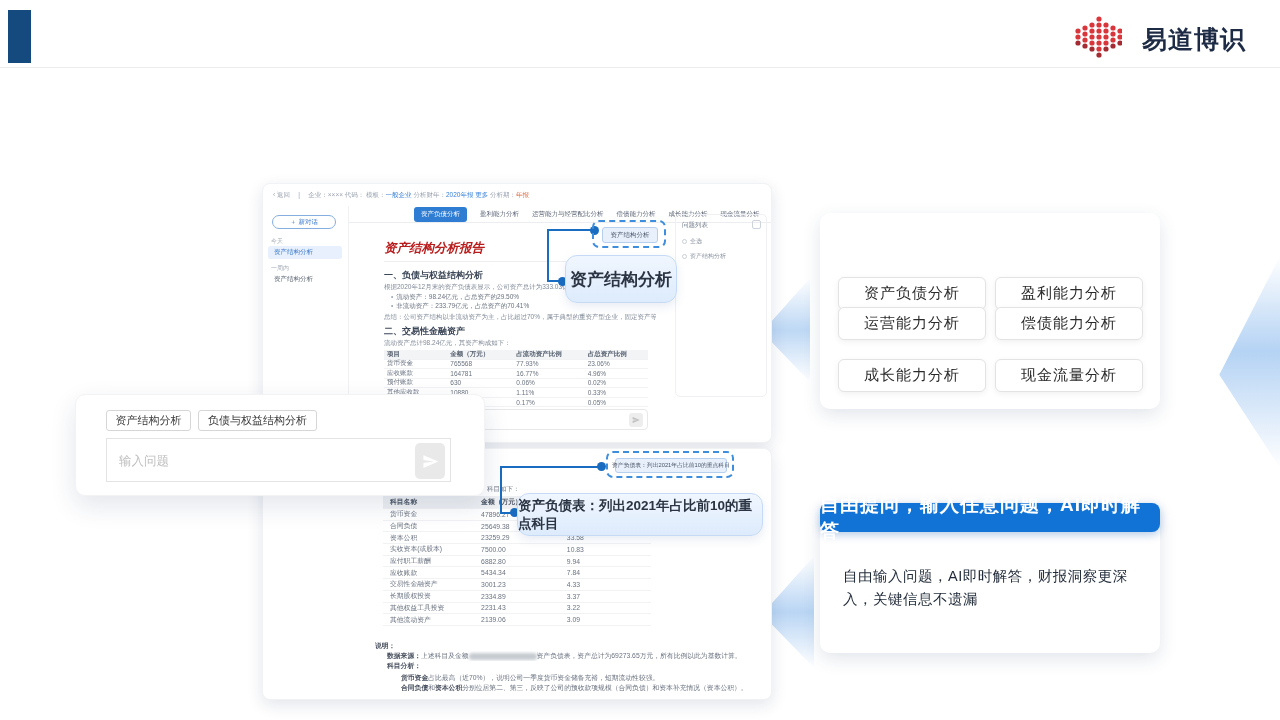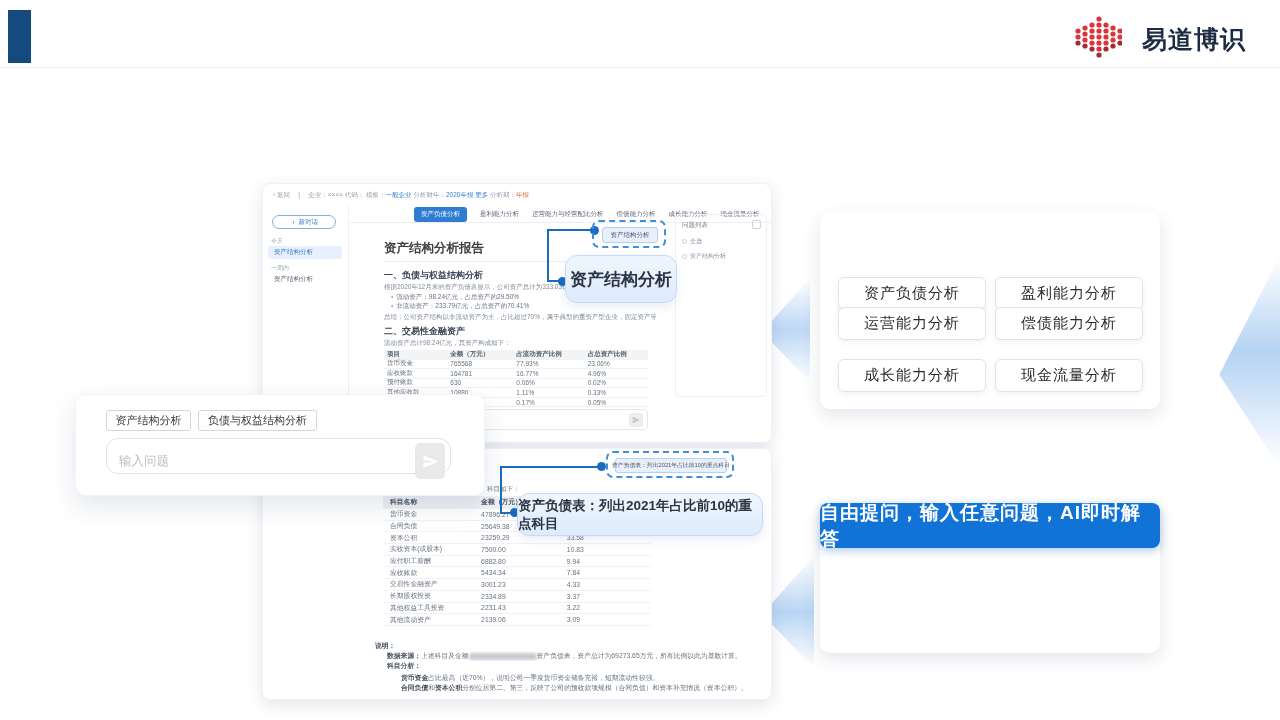--- a/index.html
+++ b/index.html
@@ -47,21 +47,21 @@
   .s1-grouplabel { position:absolute; left:8px; font-size:6px; color:#a2aab6; }
   .s1-item { position:absolute; left:5px; width:74px; height:13px; border-radius:3px; font-size:6.5px; display:flex; align-items:center; padding-left:6px; color:#5b6472; white-space:nowrap; overflow:hidden; }
   .s1-item.active { background:#e7f0fc; color:#3a78c9; }
   .s1-qpanel { position:absolute; left:412px; top:30px; width:92px; height:183px; border:1px solid #eef0f3; border-radius:5px; }
   .s1-qtitle { position:absolute; left:6px; top:6px; font-size:6.5px; color:#707a88; }
   .s1-qbtn { position:absolute; right:5px; top:5px; width:9px; height:9px; border:1px solid #cdd4dc; border-radius:2px; }
   .s1-qitem { position:absolute; left:6px; display:flex; align-items:center; gap:3px; font-size:6px; color:#8a93a0; white-space:nowrap; }
   .s1-qitem .radio { width:5px; height:5px; border:1px solid #c9d0d8; border-radius:50%; background:#fff; flex:none; }
 
   .s1-main { position:absolute; left:96px; top:40px; width:310px; height:218px; }
-  .s1-rtitle { position:absolute; left:25px; top:16px; font-size:12.5px; font-weight:bold; color:#404040; }
+  .s1-rtitle { position:absolute; left:25px; top:16px; font-size:12.5px; font-weight:bold; color:#b91c1c;font-style:italic; }
   .s1-rdiv { position:absolute; left:25px; top:37px; width:264px; height:1px; background:#eceef1; }
   .s1-h2 { position:absolute; left:25px; font-size:9px; font-weight:bold; color:#3c4657; white-space:nowrap; }
   .s1-p { position:absolute; left:25px; font-size:6.5px; color:#828b99; white-space:nowrap; overflow:hidden; width:272px; }
   .s1-b { position:absolute; left:32px; font-size:6.5px; color:#6a7380; white-space:nowrap; }
   .s1-b::before { content:"•"; margin-right:3px; color:#9aa6b5; }
 
   .mini-table { position:absolute; font-size:6.5px; color:#6a7380; }
   .t1 { left:25px; top:157px; width:264px; }
   .trow { display:flex; border-bottom:1px solid #f1f2f4; align-items:center; }
   .t1 .trow { height:9.6px; }
@@ -97,30 +97,30 @@
   .bub2 { left:517px; top:493px; width:246px; height:43px; font-size:13.5px; }
 
   .conn { position:absolute; background:#1a6cc0; z-index:5; }
   .dot { position:absolute; width:9px; height:9px; border-radius:50%; background:#1a6cc0; z-index:6; }
 
   
   .qcard { position:absolute; left:75px; top:394px; width:410px; height:102px; background:#fff; border:1px solid #f3f3f4; border-radius:10px; box-shadow:0 10px 26px rgba(25,50,95,.12); z-index:7; }
   .qtag { position:absolute; top:15px; height:21px; border:1px solid #d6d6d6; border-radius:3px; background:#fff; font-size:11px; color:#3a3a3a; display:flex; align-items:center; justify-content:center; }
   .qtag1 { left:30px; width:85px; }
   .qtag2 { left:122px; width:119px; }
-  .qinput { position:absolute; left:30px; top:43px; width:345px; height:36px; border:1px solid #e3e3e4; border-radius:12px; background:#fff; }
+  .qinput { position:absolute; left:30px; top:43px; width:345px; height:44px; border:1px solid #e3e3e4; border-radius:0; background:#fff; }
   .qph { position:absolute; left:12px; top:14px; font-size:12.5px; color:#bfbfbf; }
   .qsend { position:absolute; right:5px; top:4px; width:30px; height:36px; background:#e9e9ea; border-radius:5px; display:flex; align-items:center; justify-content:center; }
 
   
   .panel { position:absolute; left:820px; width:340px; background:#fff; border-radius:10px; box-shadow:0 6px 18px rgba(31,60,100,.13); z-index:4; }
   .panelA { top:213px; height:196px; }
   .panelB { top:503px; height:150px; }
   .phead { position:absolute; left:0; top:0; width:340px; background:#1273d6; border-radius:8px; box-shadow:0 3px 8px rgba(18,90,180,.30); display:flex; align-items:center; justify-content:center; color:#fff; font-weight:bold; font-size:19px; letter-spacing:1px; }
-  .pheadA { height:46px; } .pheadB { height:45px; }
+  .pheadA { height:46px; } .pheadB { height:29px; }
   .pbtn { position:absolute; width:148px; height:33px; background:#fff; border:1px solid #e3e3e3; border-radius:6px; box-shadow:0 2px 6px rgba(0,0,0,.06); font-size:15px; color:#2b2b2b; display:flex; align-items:center; justify-content:center; letter-spacing:1px; }
   .pb-c1 { left:18px; } .pb-c2 { left:175px; }
   .pb-r1 { top:64px; } .pb-r2 { top:94px;text-align:right; } .pb-r3 { top:146px; }
   .pB-body { position:absolute; left:23px; top:62px; width:312px; font-size:14.5px; color:#1f2937; line-height:23px; letter-spacing:0.5px; }
 </style>
 </head>
 <body>
 
 <div class="page">
 
@@ -383,15 +383,16 @@
     <div class="pbtn pb-c1 pb-r1">资产负债分析</div>
     <div class="pbtn pb-c2 pb-r1">盈利能力分析</div>
     <div class="pbtn pb-c1 pb-r2">运营能力分析</div>
     <div class="pbtn pb-c2 pb-r2">偿债能力分析</div>
     <div class="pbtn pb-c1 pb-r3">成长能力分析</div>
     <div class="pbtn pb-c2 pb-r3">现金流量分析</div>
   </div>
 
   <div class="panel panelB">
     <div class="phead pheadB">自由提问，输入任意问题，AI即时解答</div>
+    <div class="pB-body">自由输入问题，AI即时解答，财报洞察更深入，关键信息不遗漏</div>
   </div>
 
 </div>
 
 </body></html>

